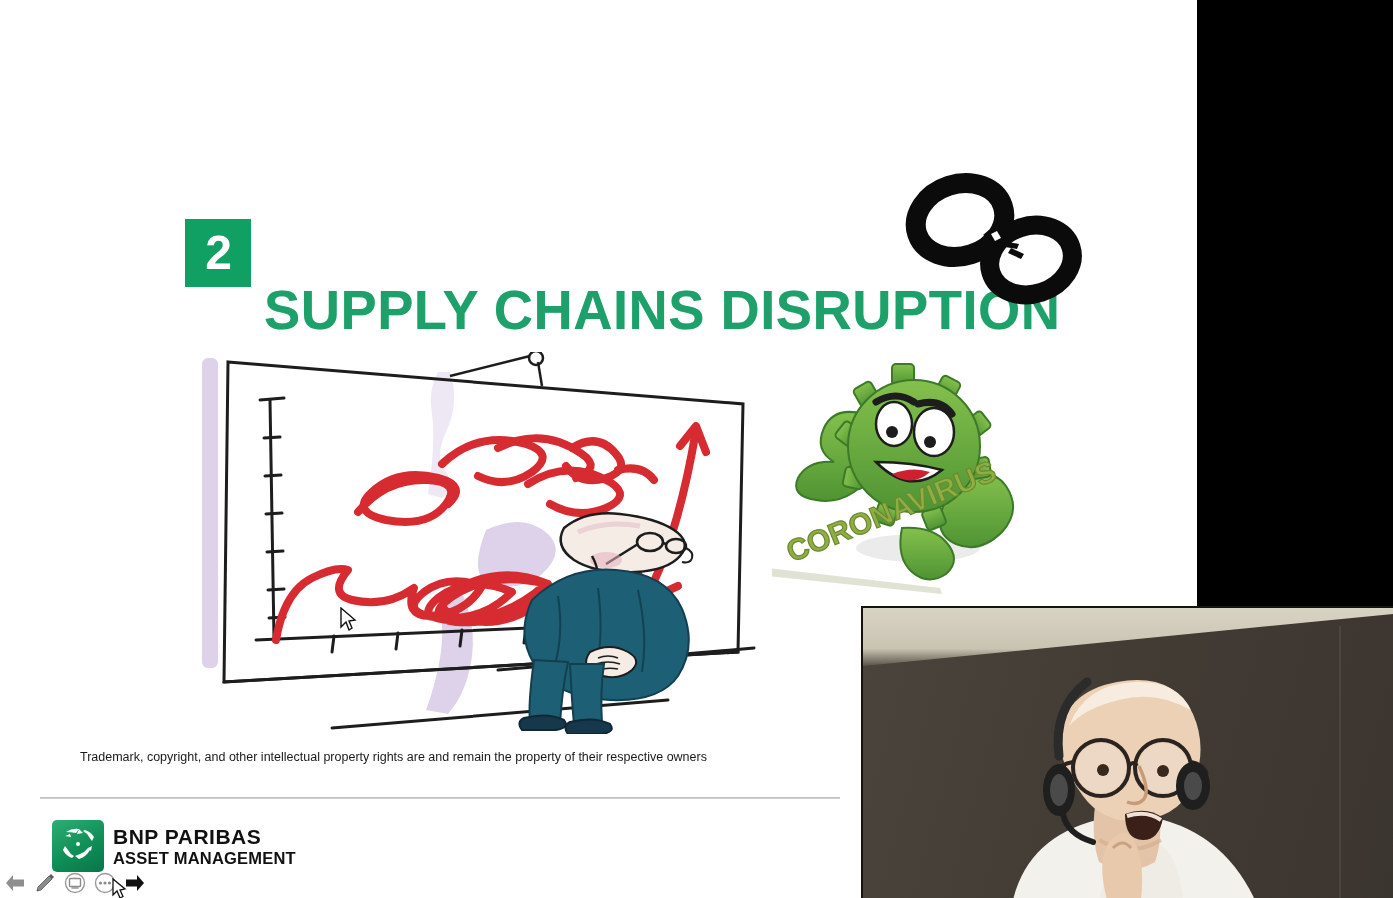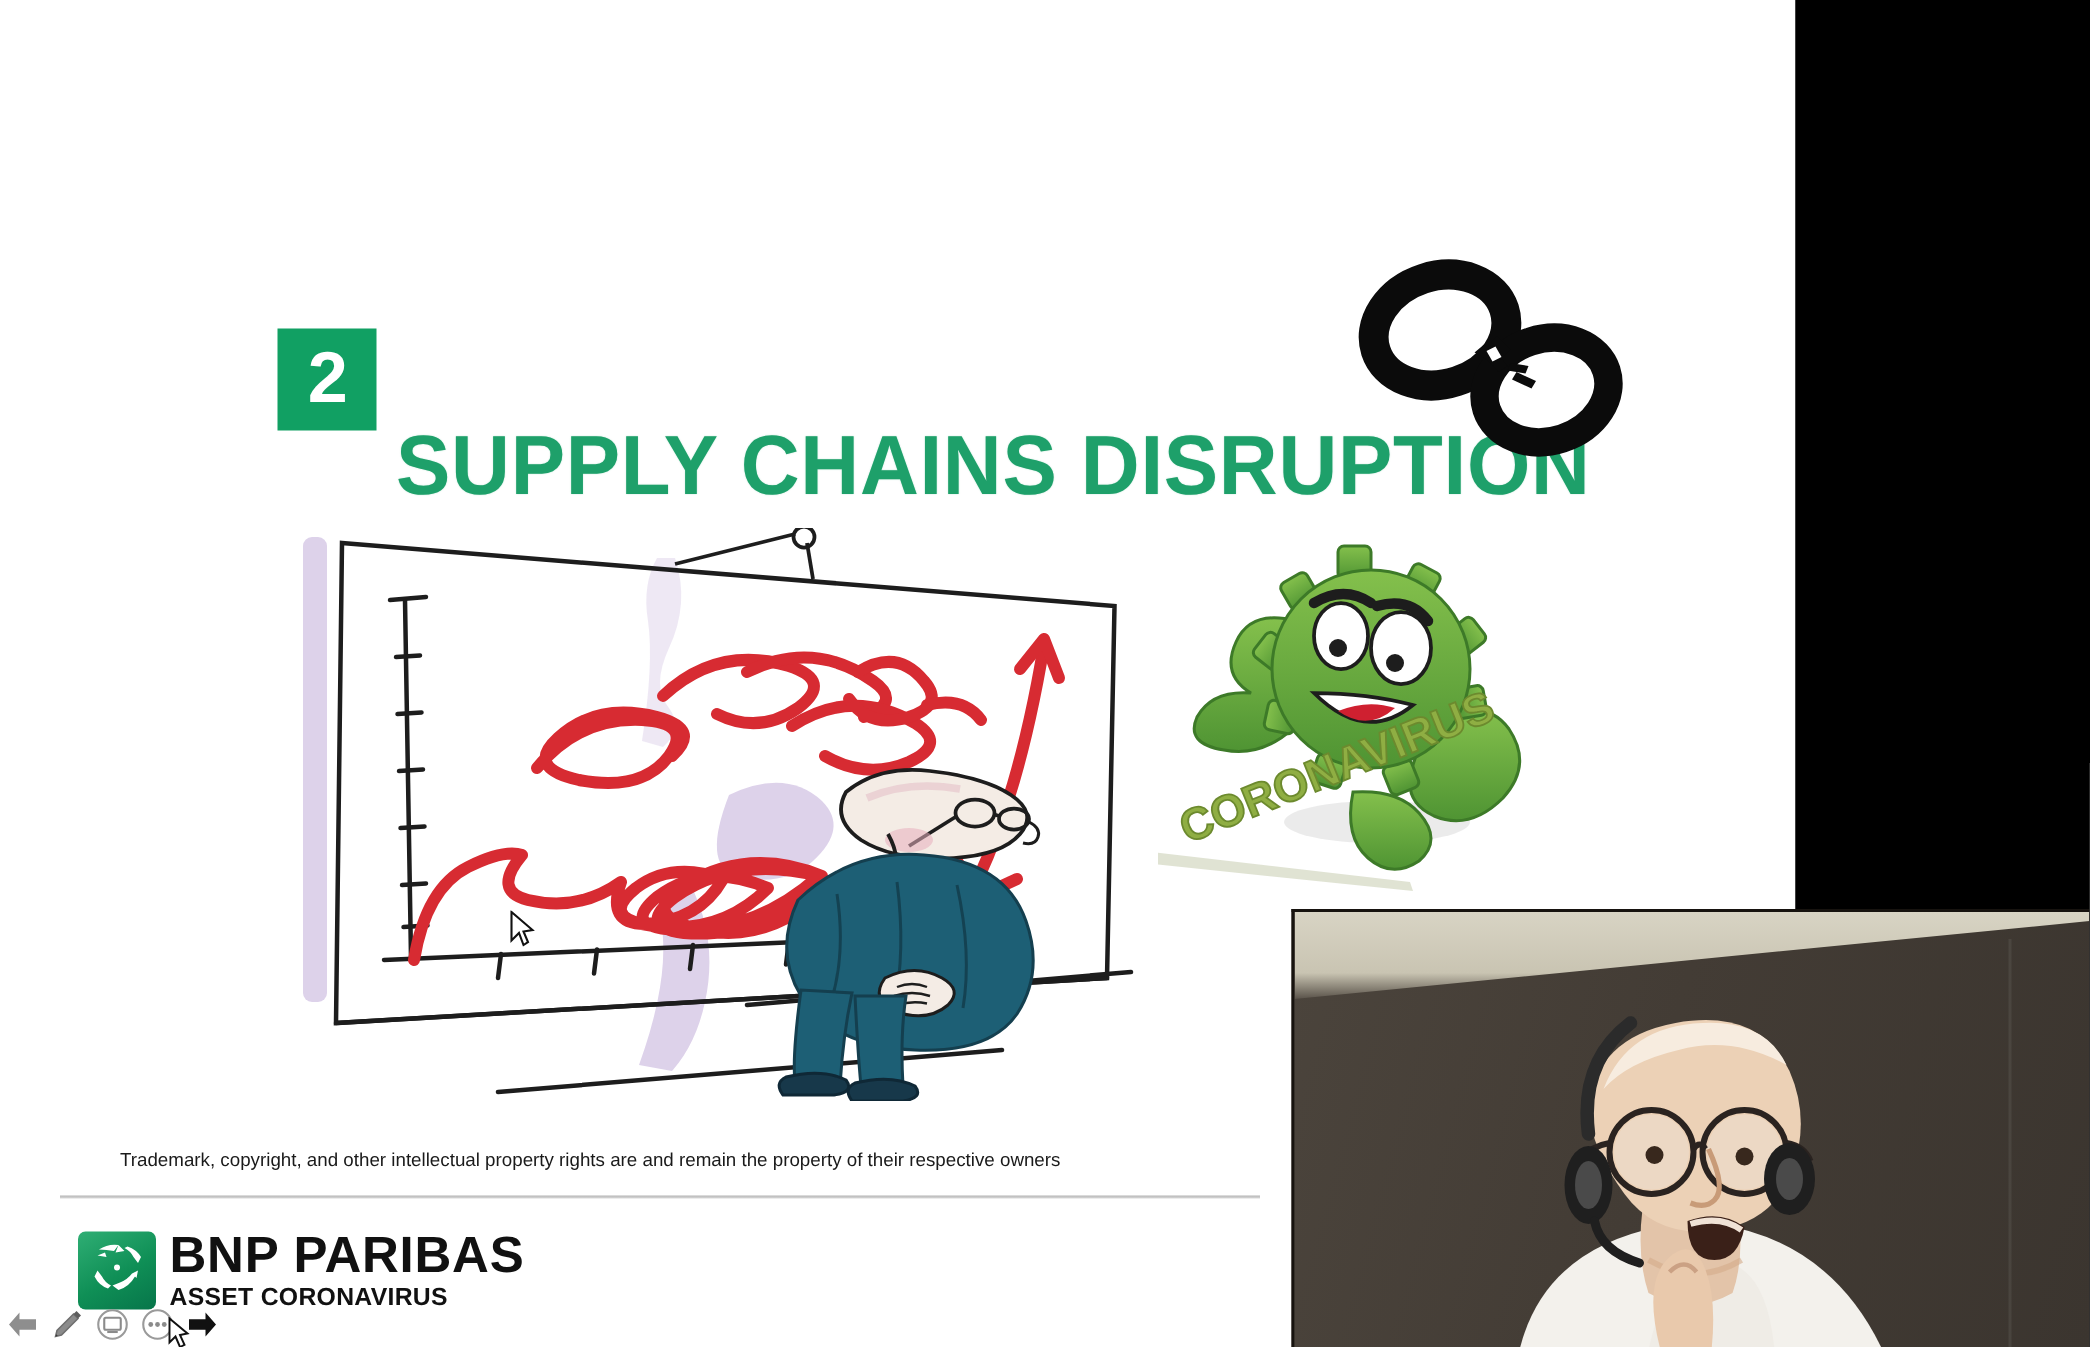--- a/index.html
+++ b/index.html
@@ -83,21 +83,21 @@
   
   #virus-art {
     position: absolute;
     left: 772px; top: 362px;
     width: 258px; height: 232px;
   }
 
   
   #disclaimer {
     position: absolute;
-    left: 80px; top: 764px;
+    left: 80px; top: 748px;
     width: 900px;
     color: #1a1a1a;
     font-family: "Liberation Sans", sans-serif;
     font-size: 12.5px;
     line-height: 18px;
     white-space: nowrap;
   }
 
   
   #footer-divider {
@@ -125,21 +125,21 @@
   }
   #logo-wordmark {
     display: flex;
     flex-direction: column;
     justify-content: center;
     line-height: 1;
   }
   #logo-line1 {
     font-family: "Liberation Sans", sans-serif;
     font-weight: bold;
-    font-size: 34px;
+    font-size: 21px;
     letter-spacing: 0.5px;
     color: #111;
   }
   #logo-line2 {
     font-family: "Liberation Sans", sans-serif;
     font-weight: bold;
     font-size: 16.5px;
     letter-spacing: 0.2px;
     color: #111;
     margin-top: 3px;
@@ -387,21 +387,21 @@
             <path d="M14 12 q6 -4 13 -3 l-3 4 q-5 -1 -10 -1 z M27 9 l-2 5 6 -1 z M18 14 l-5 2 6 1 z"></path>
             <path d="M33 10 q6 2 9 7 l-5 0 q-2 -4 -6 -6 z M42 17 l-5 0 3 4 z"></path>
             <path d="M38 30 q-4 7 -11 9 l1 -5 q5 -2 8 -6 z M27 39 l1 -5 -5 2 z M36 28 l4 -2 -1 5 z"></path>
             <path d="M20 38 q-6 -2 -9 -8 l5 0 q2 4 6 6 z M11 30 l5 0 -3 -4 z"></path>
             <circle cx="26" cy="24" r="2"></circle>
           </g>
         </svg>
       </div>
       <div id="logo-wordmark">
         <div id="logo-line1">BNP PARIBAS</div>
-        <div id="logo-line2">ASSET CORONAVIRUS</div>
+        <div id="logo-line2">ASSET MANAGEMENT</div>
       </div>
     </div>
 
 
     <svg class="cursor" id="cursor-slide" width="18" height="26" viewBox="0 0 18 26">
       <path d="M1 1 L1 20 L6 15 L9 23 L12 21 L9 14 L15 13 Z" fill="#ffffff" stroke="#111" stroke-width="1.4"></path>
     </svg>
   </div>
 
   <div id="letterbox-right"></div>

